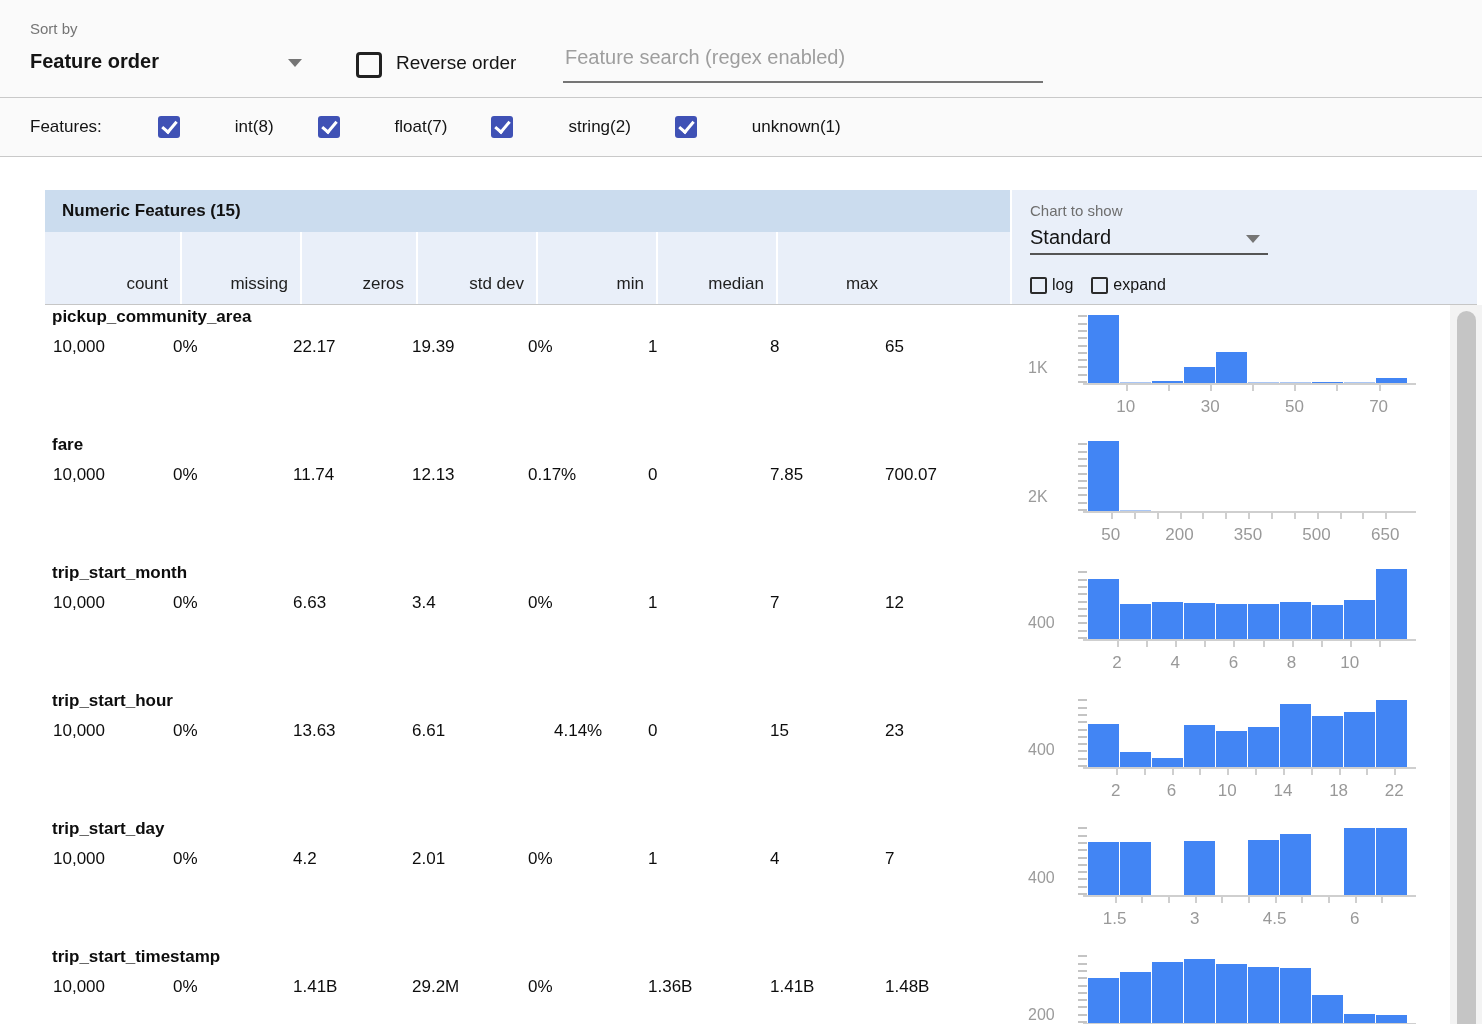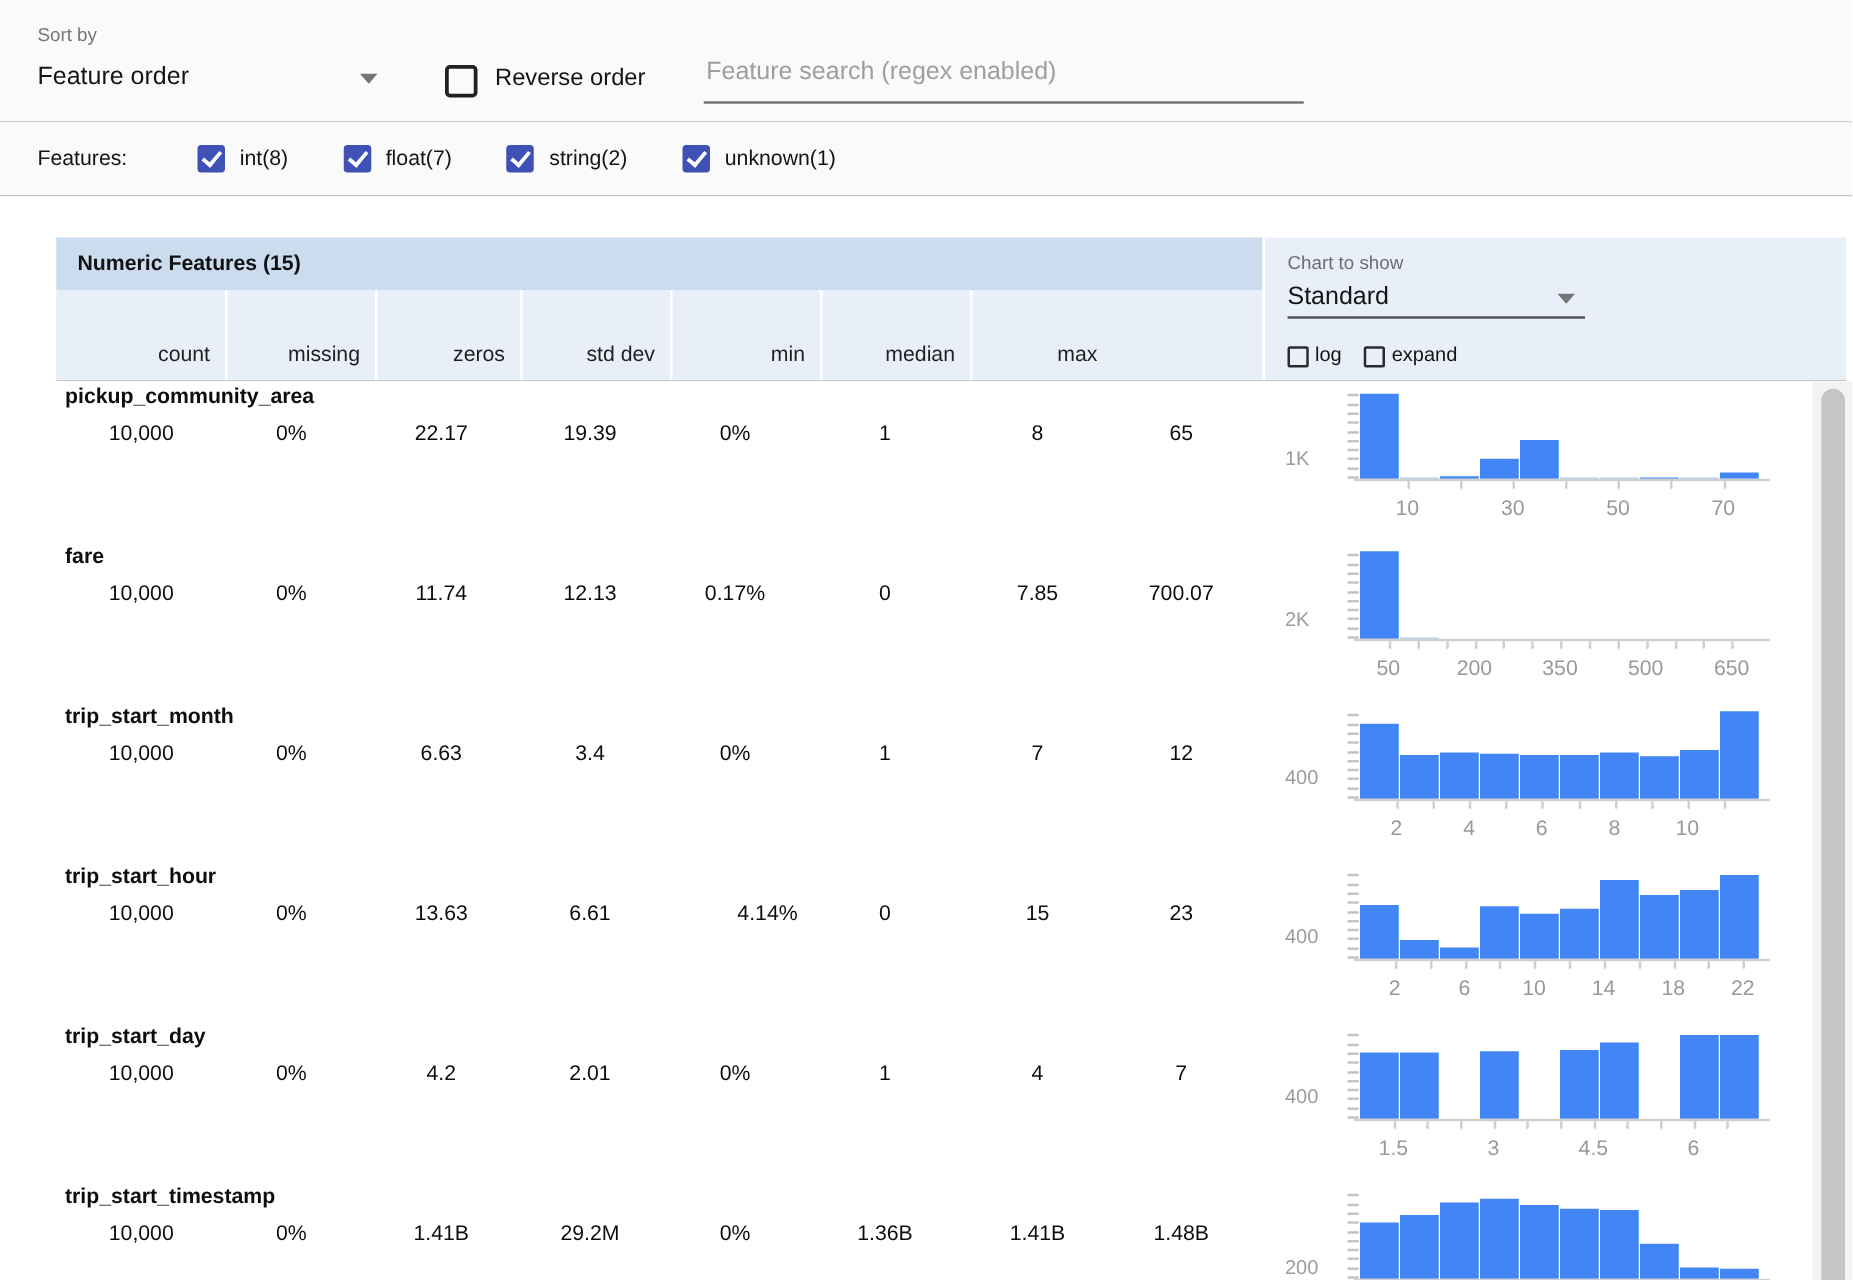--- a/index.html
+++ b/index.html
@@ -7,40 +7,40 @@
     width:1482px;height:1024px;position:relative;overflow:hidden;
     background:#ffffff;color:#1a1a1a;
     font-family:"Liberation Sans",sans-serif;
   }
   i{display:block;font-style:normal;position:absolute;}
 
   
   .topbar{position:absolute;left:0;top:0;width:1482px;height:97px;background:#fafafa;border-bottom:1px solid #c9c9c9;}
   .sort-label{position:absolute;left:30px;top:20px;font-size:15px;color:#757575;}
   .sort-select{position:absolute;left:30px;top:50px;width:280px;font-size:20px;color:#141414;
-    border-bottom:2px solid #8f8f8f;padding-bottom:30px;cursor:pointer;}
+    border-bottom:2px solid #8f8f8f;padding-bottom:30px;cursor:pointer;font-weight:bold;}
   .dd-arrow{position:absolute;right:8px;top:9px;width:0;height:0;
     border-left:7px solid transparent;border-right:7px solid transparent;border-top:8px solid #757575;}
   .rev-cb{position:absolute;left:356px;top:52px;width:20px;height:20px;border:3px solid #212121;border-radius:4px;background:#fafafa;cursor:pointer;}
   .rev-label{position:absolute;left:396px;top:52px;font-size:19px;color:#141414;}
   .search{position:absolute;left:563px;top:46px;width:478px;font-size:20px;color:#141414;
     background:transparent;border:none;border-bottom:2px solid #757575;outline:none;
     padding:0 0 12px 2px;font-family:"Liberation Sans",sans-serif;}
   .search::placeholder{color:#9e9e9e;}
 
   
   .featbar{position:absolute;left:0;top:98px;width:1482px;height:59px;background:#fafafa;
     border-bottom:1px solid #c9c9c9;display:flex;align-items:center;padding-left:30px;box-sizing:border-box;}
   .features-label{font-size:17px;color:#141414;}
   .ftype{display:flex;align-items:center;margin-left:44px;}
   .ftype:first-of-type{margin-left:56px;}
   .cb-ind{width:22px;height:22px;background:#3f51b5;border-radius:3px;position:relative;margin-right:12px;cursor:pointer;flex:0 0 auto;}
   .cb-ind .chk{position:absolute;left:7px;top:2px;width:6px;height:12px;
     border:solid #fff;border-width:0 3px 3px 0;transform:rotate(40deg);}
-  .ftlabel{font-size:17px;color:#141414;}
+  .ftlabel{font-size:17px;color:#141414;margin-left:43px;}
 
   
   .thead{position:absolute;left:45px;top:190px;width:1432px;height:114px;border-bottom:1px solid #c6c6c6;}
   .title-band{position:absolute;left:0;top:0;width:965px;height:42px;background:#cbdcee;}
   .title{position:absolute;left:17px;top:11px;font-size:17px;font-weight:bold;color:#111;}
   .colband{position:absolute;left:0;top:42px;width:965px;height:72px;background:#e9eff9;display:flex;}
   .colcell{box-sizing:border-box;height:72px;border-left:2px solid #fff;display:flex;
     align-items:flex-end;justify-content:flex-end;padding:0 12px 10px 0;font-size:17px;color:#1f1f1f;}
   .colcell:first-child{border-left:none;}
   .ctrl-panel{position:absolute;left:965px;top:0;width:467px;height:114px;background:#e9eff9;border-left:2px solid #fff;box-sizing:border-box;}
@@ -49,21 +49,21 @@
     border-bottom:2px solid #555;padding-bottom:4px;cursor:pointer;}
   .ctrl-cbs{position:absolute;left:18px;top:86px;display:flex;align-items:center;}
   .mini-cb{width:13px;height:13px;border:2px solid #2b2b2b;border-radius:2px;background:transparent;margin-right:5px;cursor:pointer;flex:0 0 auto;}
   .mini-label{font-size:16px;color:#141414;}
   .mini-gap{width:18px;}
 
   
   .tbody{position:absolute;left:0;top:305px;width:1482px;height:719px;overflow:hidden;background:#fff;}
   .frow{position:relative;height:128px;}
   .fname{position:absolute;left:52px;top:2px;font-size:17px;font-weight:bold;color:#0d0d0d;}
-  .stat{position:absolute;top:32px;width:120px;text-align:center;font-size:17px;color:#0d0d0d;}
+  .stat{position:absolute;top:32px;width:120px;text-align:left;font-size:17px;color:#0d0d0d;}
 
   
   .chart{position:absolute;left:1028px;top:8px;width:400px;height:118px;}
   .ydash{left:50px;width:9px;height:2px;background:#c4c4c4;}
   .ylab{position:absolute;left:0;top:0;width:44px;text-align:left;font-size:16px;color:#9b9b9b;}
   .bar{background:#4285f4;}
   .lightbar{background:#a9c6f5;}
   .axisline{left:55px;top:70px;width:333px;height:2px;background:#cfcfcf;}
   .stub{top:72px;width:2px;height:6px;background:#cfcfcf;}
   .xlab{position:absolute;top:84px;width:50px;text-align:center;font-size:17px;color:#999;}

